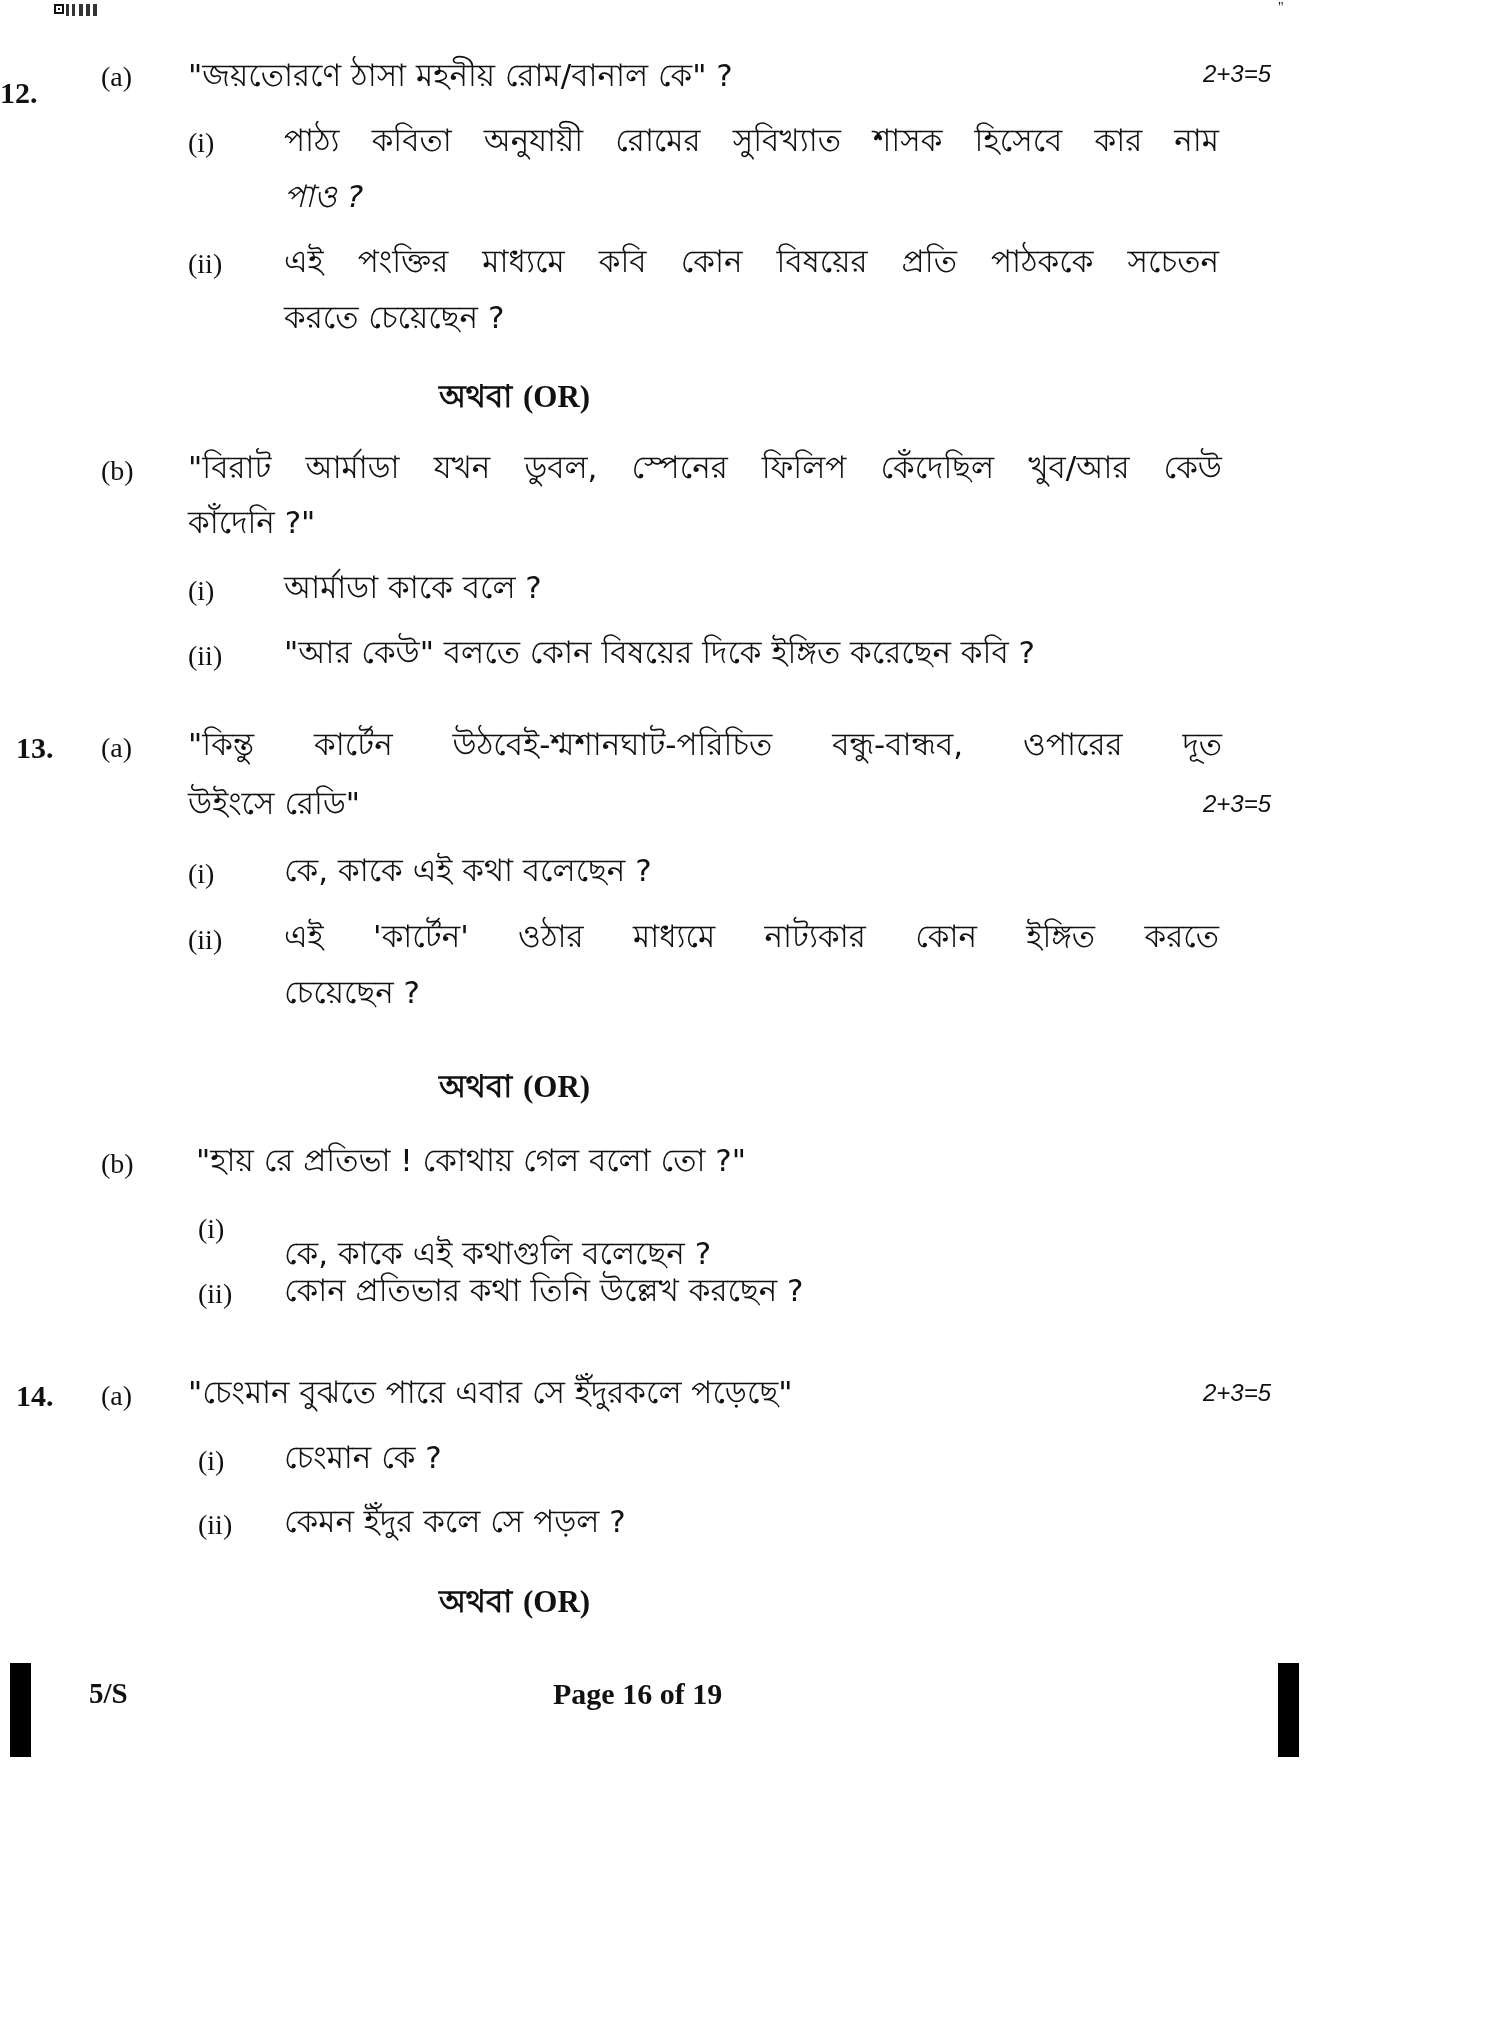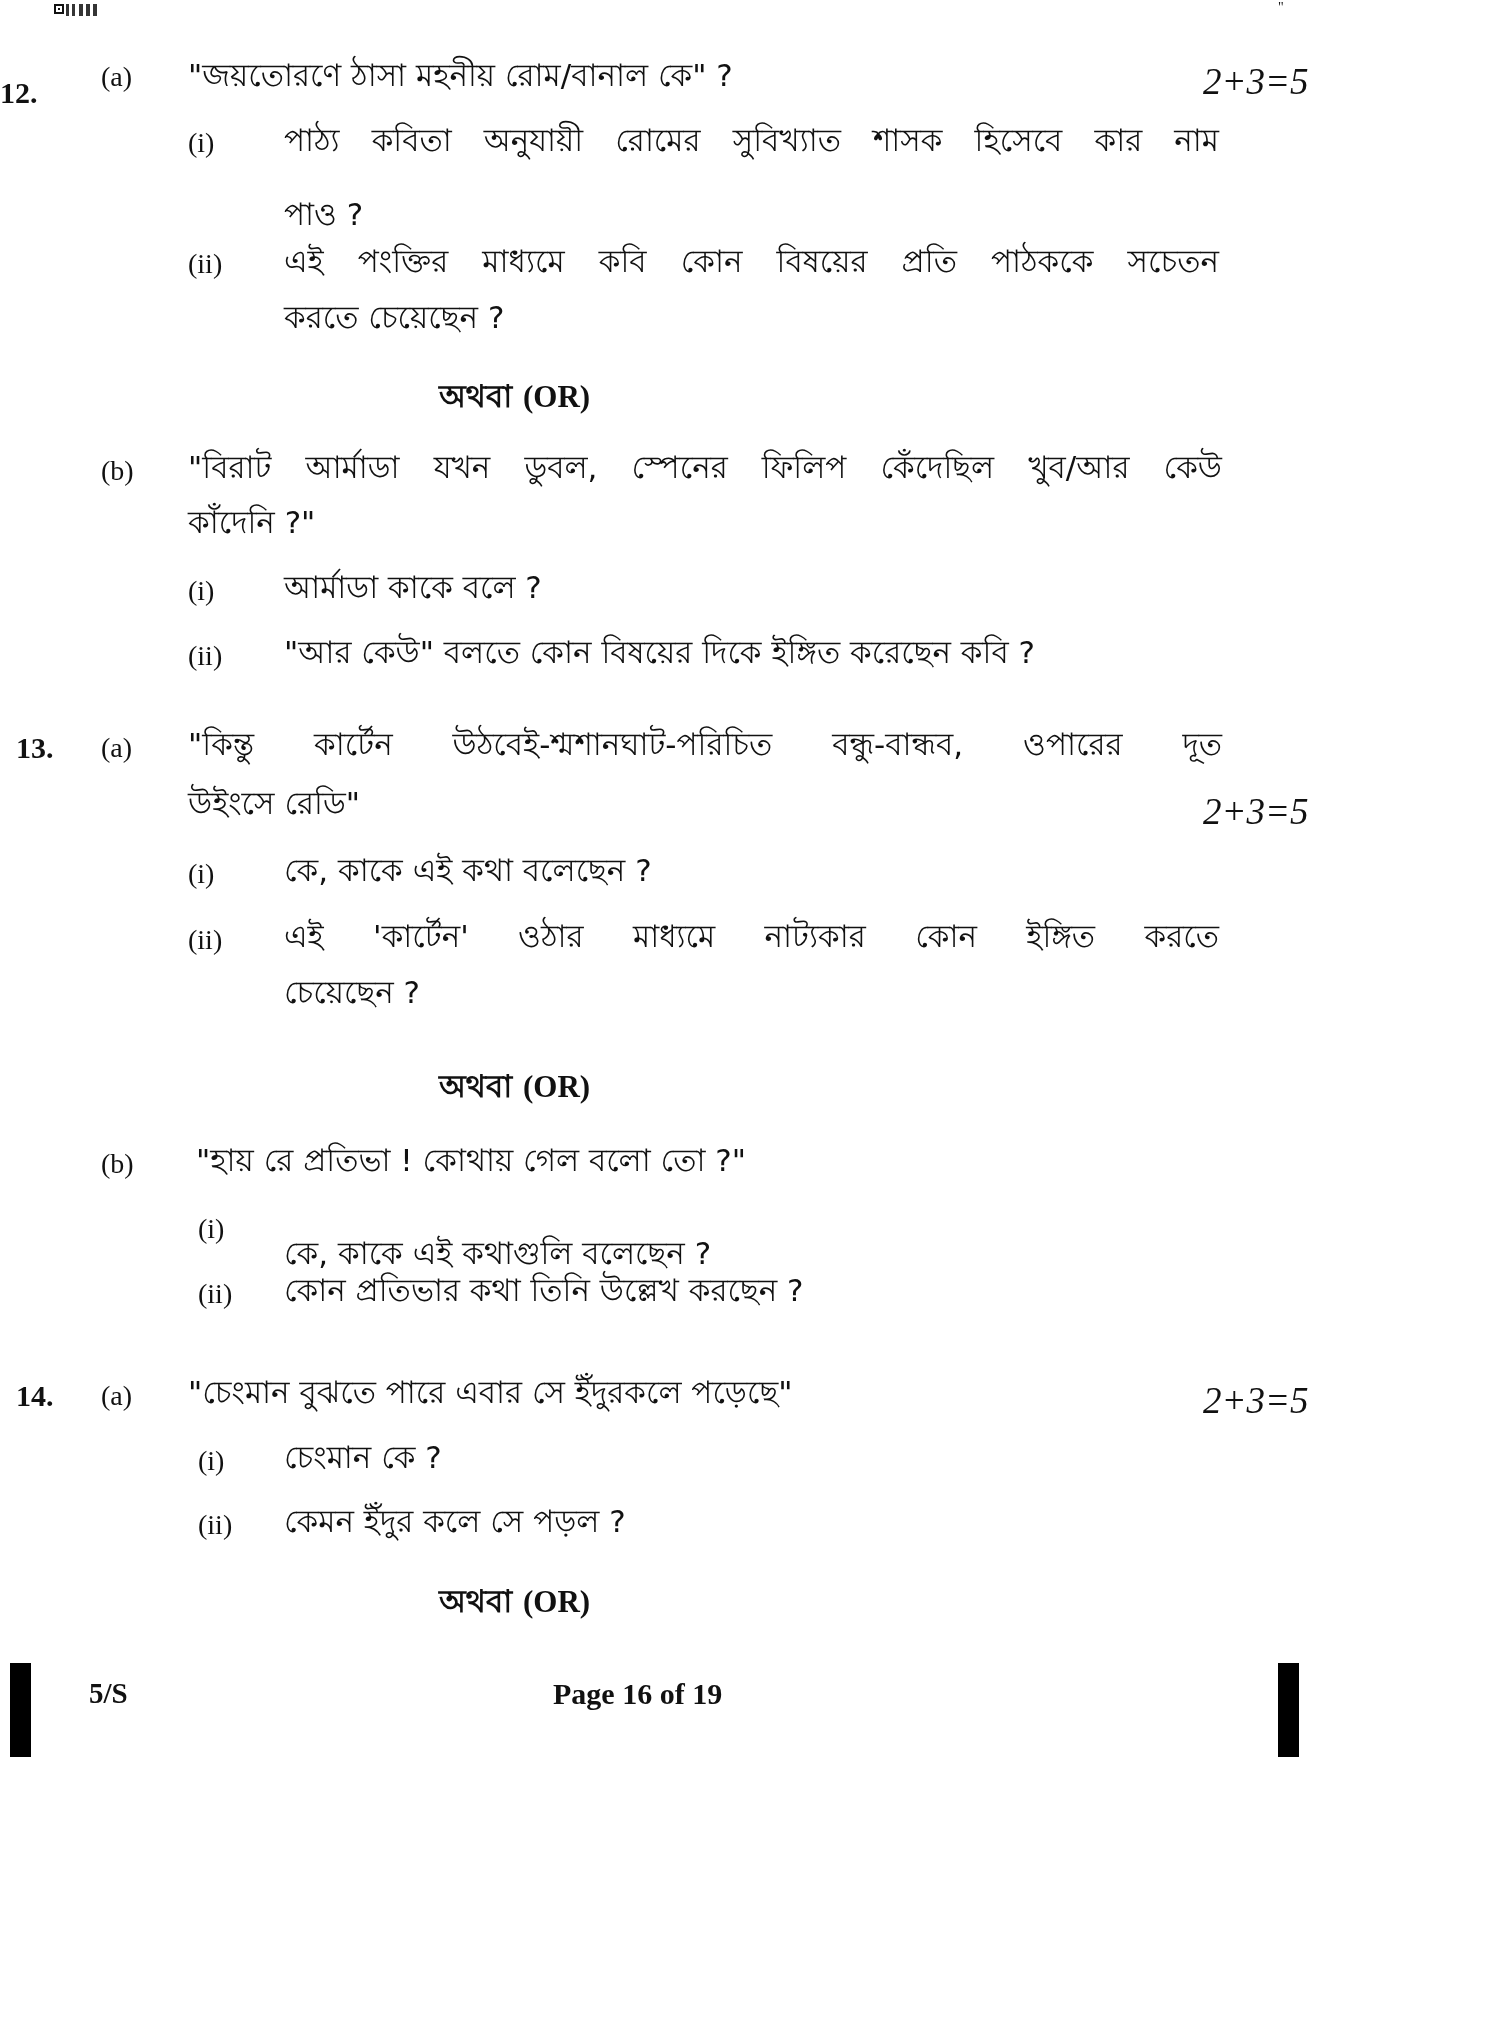--- a/index.html
+++ b/index.html
@@ -75,23 +75,23 @@
     line-height: 1;
     white-space: nowrap;
   }
   .bn.justify {
     width: 1034px;
     text-align: justify;
     text-align-last: justify;
   }
   .marks {
     position: absolute;
-    font-family: Liberation Serif, serif;
+    font-family: Liberation Sans, sans-serif;
     font-style: italic;
-    font-size: 37px;
+    font-size: 24px;
     left: 1203px;
   }
   .or {
     position: absolute;
     left: 392px;
     font-family: "DejaVu Sans", sans-serif;
     font-weight: bold;
     font-size: 31px;
     white-space: nowrap;
     margin-left: 47px;
@@ -145,21 +145,21 @@
 <div class="top-mark">"</div>
 
 <div>
   <div class="qnum" style="left:0; top:60px;margin-top:16px;">12.</div>
   <div class="part" style="left:101px; top:61px;">(a)</div>
   <div class="bn" style="left:188px; top:60px;">"জয়তোরণে ঠাসা মহনীয় রোম/বানাল কে" ?</div>
   <div class="marks" style="top:60px;">2+3=5</div>
 
   <div class="sub" style="left:188px; top:127px;">(i)</div>
   <div class="bn justify" style="left:284px; top:125px; width:935px;">পাঠ্য কবিতা অনুযায়ী রোমের সুবিখ্যাত শাসক হিসেবে কার নাম</div>
-  <div class="bn" style="left:284px; top:199px;">পাও ?</div>
+  <div class="bn" style="left:284px; top:181px;font-style:italic;">পাও ?</div>
 
   <div class="sub" style="left:188px; top:248px;">(ii)</div>
   <div class="bn justify" style="left:284px; top:246px; width:935px;">এই পংক্তির মাধ্যমে কবি কোন বিষয়ের প্রতি পাঠককে সচেতন</div>
   <div class="bn" style="left:284px; top:302px;">করতে চেয়েছেন ?</div>
 
   <div class="or" style="top:372px;">
     <span>অথবা</span>
     <span class="en">(OR)</span>
   </div>
 

